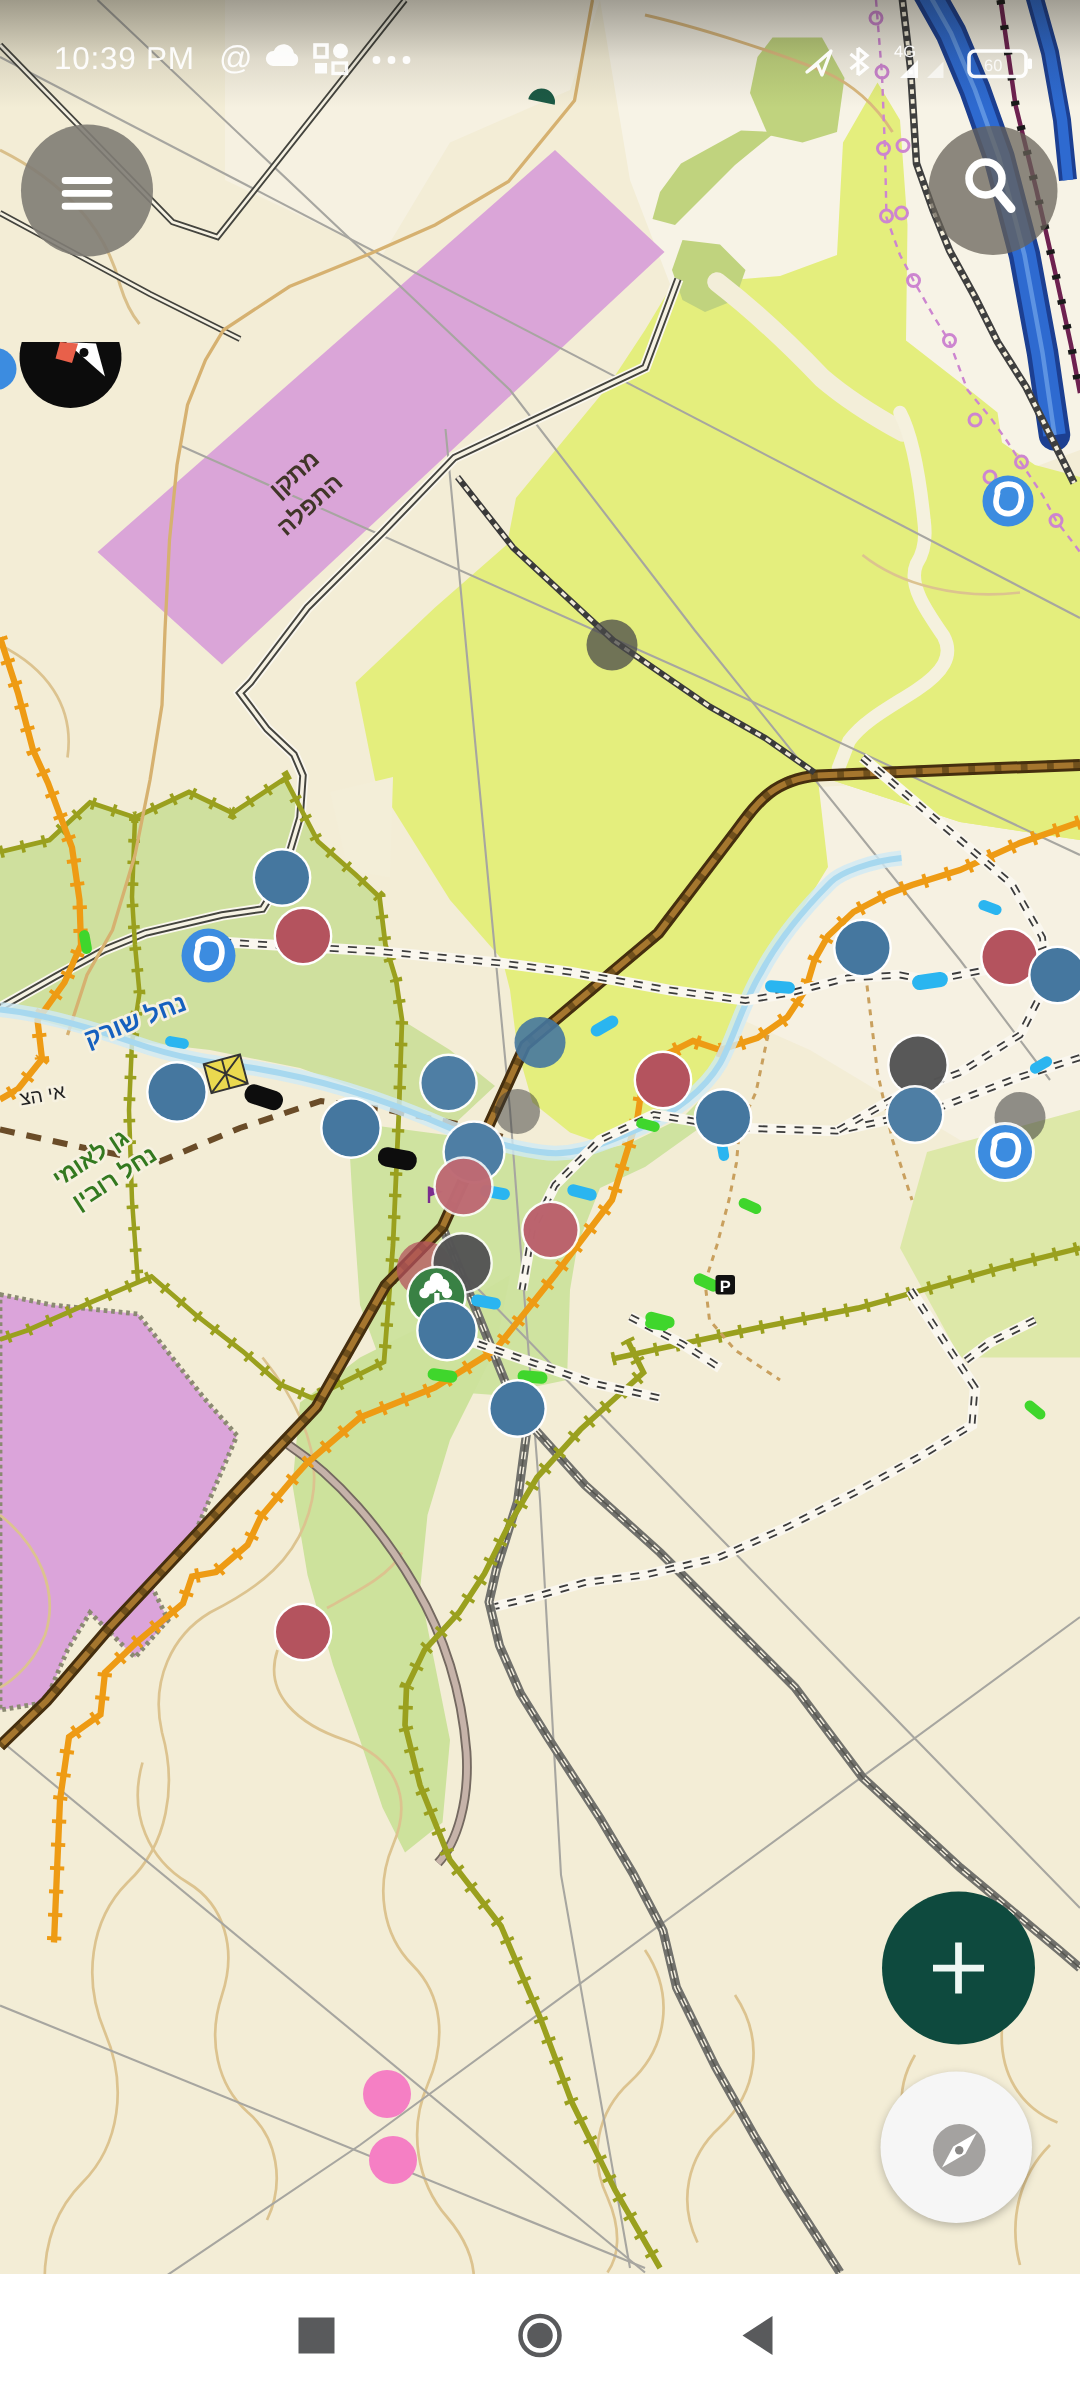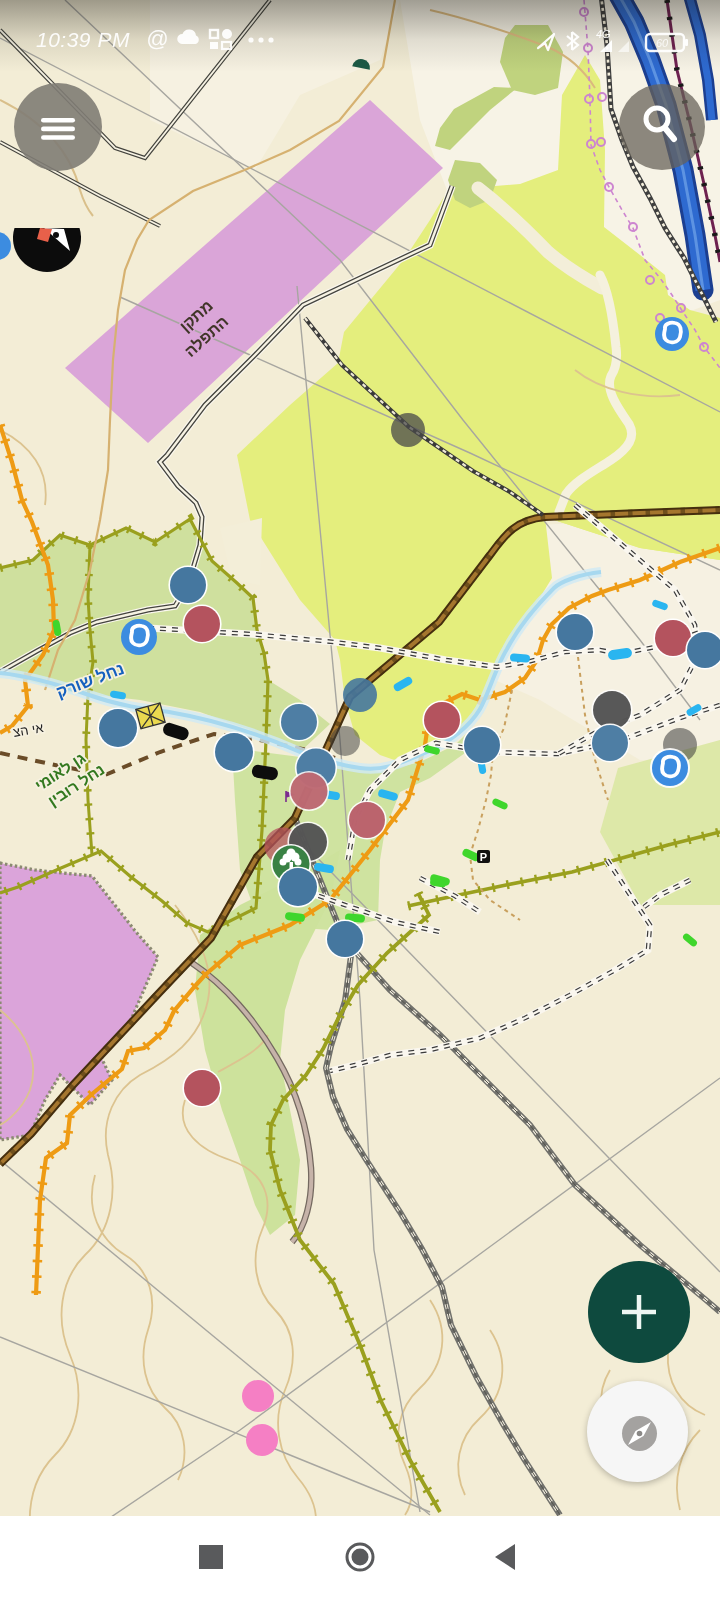--- a/index.html
+++ b/index.html
@@ -1,17 +1,17 @@
 <!DOCTYPE html>
 <html><head><meta charset="utf-8">
 <style>
   html,body{margin:0;padding:0;width:720px;height:1600px;overflow:hidden;background:#f3edd6;font-family:"Liberation Sans",sans-serif;}
   .wrap{position:relative;width:720px;height:1600px;}
   .scrim{position:absolute;top:0;left:0;width:720px;height:72px;background:linear-gradient(to bottom,rgba(20,18,12,0.38),rgba(20,18,12,0.10) 55%,rgba(0,0,0,0));}
-  .sb{position:absolute;top:0;left:0;width:712px;height:60px;color:rgba(255,255,255,0.92);font-style:italic;}
+  .sb{position:absolute;top:0;left:0;width:712px;height:60px;color:rgba(255,255,255,0.92);}
   .time{position:absolute;left:36px;top:28px;font-size:21px;letter-spacing:0.5px;}
   .fab{position:absolute;border-radius:50%;}
   .navbar{position:absolute;left:0;top:1516px;width:720px;height:84px;background:#ffffff;}
 </style></head>
 <body>
 <div class="wrap">
 <svg width="720" height="1600" viewBox="0 0 720 1600" xmlns="http://www.w3.org/2000/svg">
 <rect width="720" height="1600" fill="#f3edd6"></rect>
 <polygon points="400,0 720,0 720,300 640,330 560,300 470,250 420,120" fill="#f7f3e6"></polygon>
 <polygon points="150,0 400,0 380,60 300,95 255,170 150,120" fill="#f6f1e1"></polygon>

